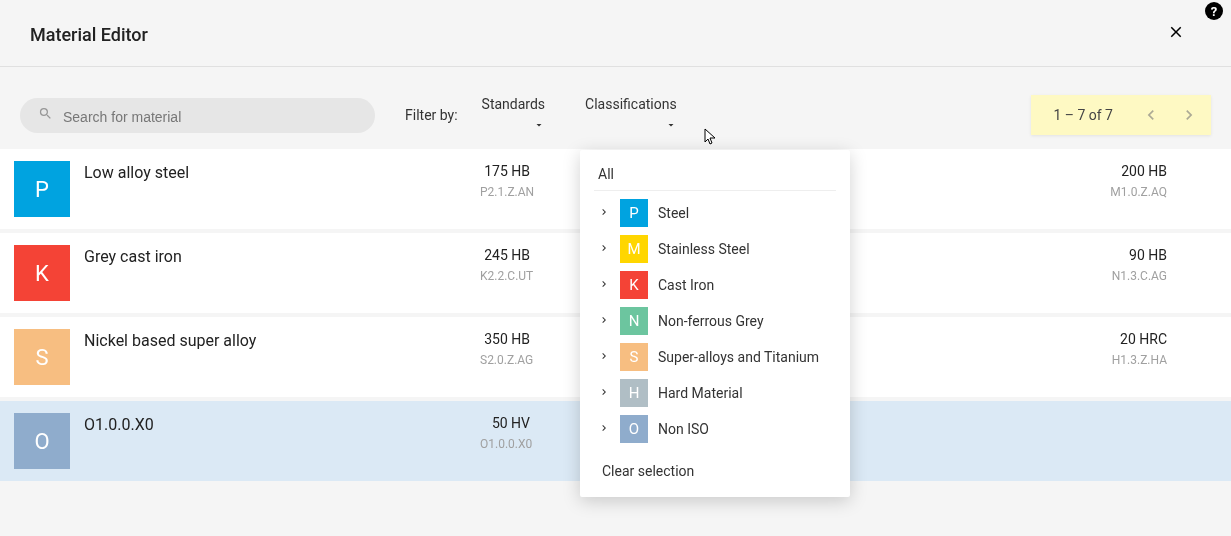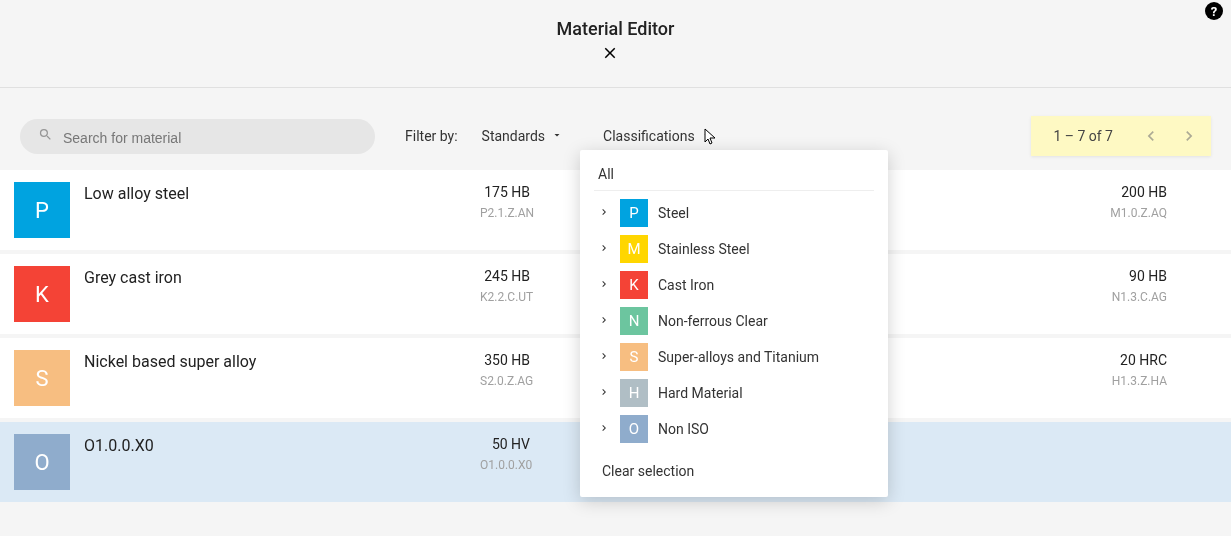--- a/index.html
+++ b/index.html
@@ -10,21 +10,20 @@
       width: 1231px;
       height: 536px;
       overflow: hidden;
       position: relative;
     }
     .header {
       display: flex;
       align-items: center;
       padding: 18px 30px 16px 30px;
       background: #f5f5f5;
-      flex-direction: column;
     }
     .title { font-size: 18px; font-weight: 500; color: #222; flex: 1; }
     .help-icon {
       position: absolute;
       top: 2px;
       right: 8px;
       width: 18px; height: 18px;
       border-radius: 50%;
       background: #000;
       color: #fff;
@@ -58,21 +57,21 @@
     .search-box svg { opacity: .55; }
     .search-input {
       border: none; background: transparent;
       margin-left: 10px; width: 100%;
       font-size: 14px; color: #555; outline: none;
     }
     .search-input::placeholder { color: #777; }
     .filter-label { font-size: 14px; color: #333; margin-left: 6px;}
     .filter-chip {
       display: flex; align-items: flex-end; gap: 6px;
-      font-size: 14px; color: #333; cursor: pointer;
+      font-size: 14px; color: #333; cursor: pointer; flex-direction: column;
     }
     .toolbar-spacer { flex: 1; }
     .pager {
       display: flex; align-items: center;
       background: #fef9c3;
       box-shadow: 0 1px 3px rgba(0,0,0,.08);
       padding: 10px 12px;
       gap: 18px;
     }
     .pager-text { font-size: 14px; color: #444; padding: 0 10px;}
@@ -97,21 +96,21 @@
     .cell-gap { flex: 1; }
     .cell-right { flex: 0 0 auto; padding: 14px 64px 0 0; width: 260px; text-align: right; }
     .name { font-size: 16px; color: #222; }
     .metric { font-size: 14px; color: #222; }
     .code { font-size: 12px; color: #a0a0a0; margin-top: 6px; }
 
     
     .popup {
       position: absolute;
       left: 580px; top: 150px;
-      width: 308px;
+      width: 270px;
       background: #fff;
       border-radius: 2px;
       box-shadow: 0 4px 18px rgba(0,0,0,.18);
       padding: 12px 0 8px;
       z-index: 20;
     }
     .popup-all {
       font-size: 14px; color: #333; padding: 4px 18px 8px;
       cursor: pointer;
     }
@@ -282,21 +281,21 @@
             <path fill="#333" d="M8.59 16.59 10 18l6-6-6-6-1.41 1.41L13.17 12z"></path>
           </svg></span>
         <span class="mini-chip" style="background:#f44336">K</span>
         <span>Cast Iron</span>
       </div>
       <div class="popup-item">
         <span><svg width="12" height="12" viewBox="0 0 24 24">
             <path fill="#333" d="M8.59 16.59 10 18l6-6-6-6-1.41 1.41L13.17 12z"></path>
           </svg></span>
         <span class="mini-chip" style="background:#6cc59f">N</span>
-        <span>Non-ferrous Clear</span>
+        <span>Non-ferrous Grey</span>
       </div>
       <div class="popup-item">
         <span><svg width="12" height="12" viewBox="0 0 24 24">
             <path fill="#333" d="M8.59 16.59 10 18l6-6-6-6-1.41 1.41L13.17 12z"></path>
           </svg></span>
         <span class="mini-chip" style="background:#f7be81">S</span>
         <span>Super-alloys and Titanium</span>
       </div>
       <div class="popup-item">
         <span><svg width="12" height="12" viewBox="0 0 24 24">

